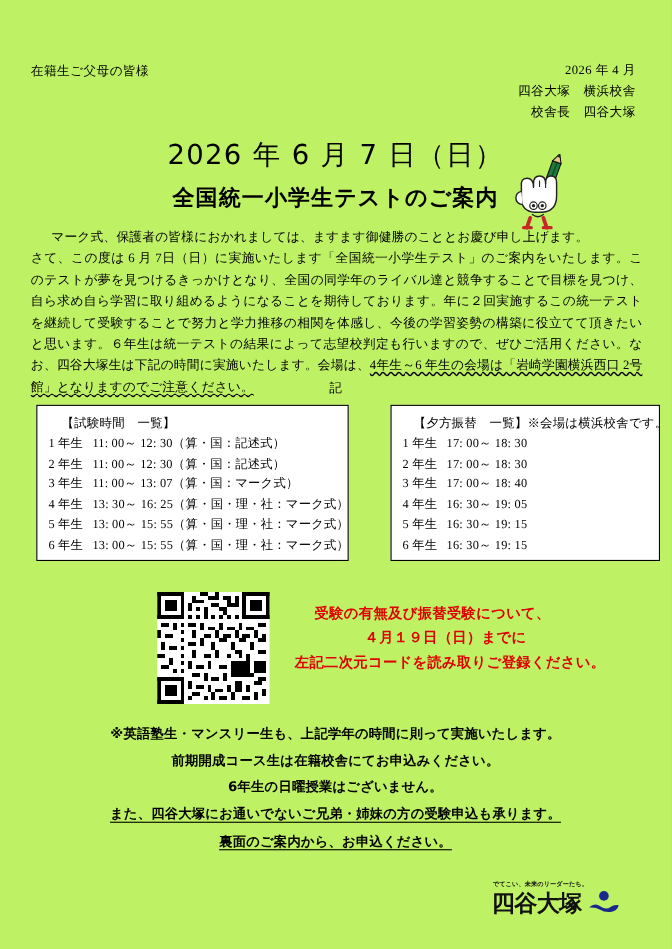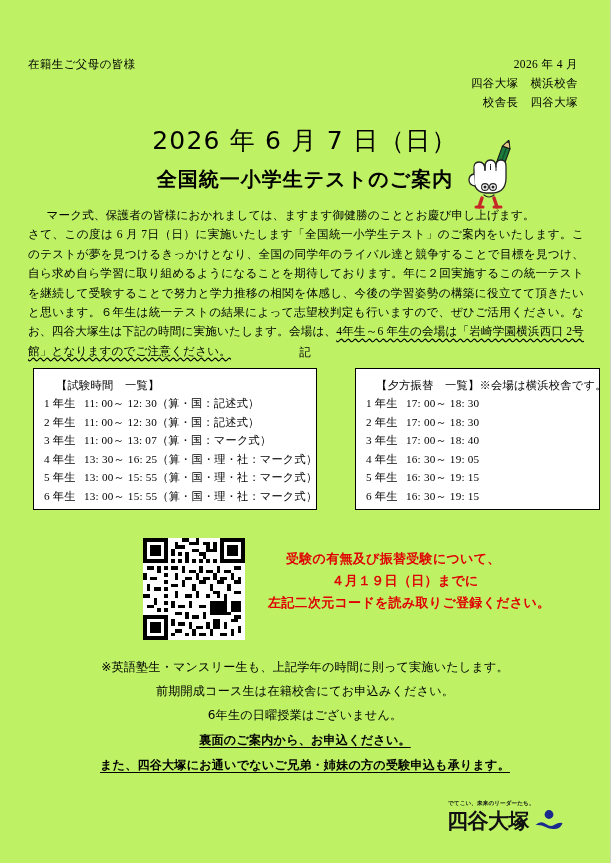--- a/index.html
+++ b/index.html
@@ -155,21 +155,21 @@
   .red-notice div:nth-child(3) { text-align: left; padding-left: 6px; }
 
   
   .notes {
     position: absolute;
     left: 0; right: 0;
     top: 655px;
     text-align: center;
     font-family: "DejaVu Sans", "Liberation Sans", sans-serif;
     font-size: 12.1px;
-    font-weight: normal;
+    font-weight: bold;
     line-height: 24px;
     letter-spacing: 0.2px;
   }
   .notes2 {
     position: absolute;
     left: 0; right: 0;
     top: 728px;
     text-align: center;
     font-family: "DejaVu Sans", "Liberation Sans", sans-serif;
     font-size: 12.1px;
@@ -423,22 +423,22 @@
     <div>左記二次元コードを読み取りご登録ください。</div>
   </div>
 
   <div class="notes">
     <div>※英語塾生・マンスリー生も、上記学年の時間に則って実施いたします。</div>
     <div>前期開成コース生は在籍校舎にてお申込みください。</div>
     <div>6年生の日曜授業はございません。</div>
   </div>
 
   <div class="notes2">
+    <div>また、四谷大塚にお通いでないご兄弟・姉妹の方の受験申込も承ります。</div>
     <div>裏面のご案内から、お申込ください。</div>
-    <div>また、四谷大塚にお通いでないご兄弟・姉妹の方の受験申込も承ります。</div>
   </div>
 
   <div class="logo">
     <div class="logo-tag">でてこい、未来のリーダーたち。</div>
     <div class="logo-row">
       <div class="logo-name">四谷大塚</div>
       <svg class="logo-mark" viewBox="0 0 30 24" aria-hidden="true">
         <circle cx="15" cy="5.5" r="4.4" fill="#1a2a8c"></circle>
         <path d="M1.5 16 q5 -5 10.5 -1 q5 3.5 9 0.5 q3.5 -2.5 7.5 -1.5 q-1.5 5.5 -7.5 6 q-5.5 0.5 -9.5 -2 q-4 -2.5 -10 -2 z" fill="#1a2a8c"></path>
       </svg>

